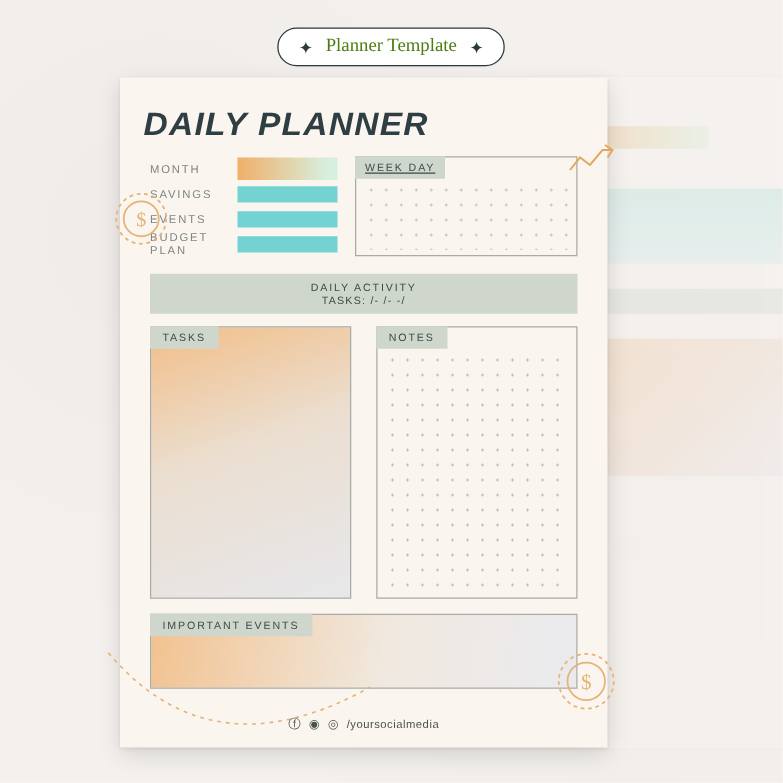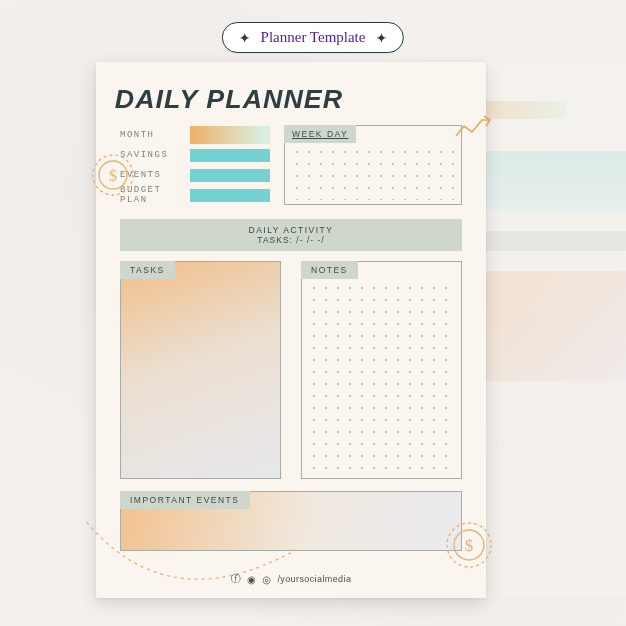--- a/index.html
+++ b/index.html
@@ -45,21 +45,21 @@
     align-items: center;
     gap: 10px;
     background: #fff;
     border: 1.5px solid #2a3a3d;
     border-radius: 22px;
     padding: 6px 16px;
     box-shadow: 0 1px 0 rgba(0,0,0,0.04);
     z-index: 5;
   }
   .badge-wrap .spark { color:#2a3a3d; font-size:14px; }
-  .badge-wrap .lab { font-family: Georgia, 'Times New Roman', serif; font-size:15px; color:#4c1d95; }
+  .badge-wrap .lab { font-family: Georgia, 'Times New Roman', serif; font-size:15px; color:#4d7c0f; }
 
   
   .sheet {
     position: absolute;
     left: 96px;
     top: 62px;
     width: 390px;
     height: 536px;
     background: #faf5ef;
     box-shadow: 0 6px 18px rgba(0,0,0,0.12), 0 1px 3px rgba(0,0,0,0.08);
@@ -79,21 +79,21 @@
   }
 
   .toprow { display:flex; gap:14px; }
   .left-labels { width: 150px; font-size:9px; letter-spacing:1.5px; color:#7d8582; }
   .left-labels .lrow { display:flex; align-items:center; height:20px; gap:8px; }
   .left-labels .lrow .swatch { flex:1; height:13px; }
   .lrow.month .swatch { height:18px; background: linear-gradient(90deg,#f0af68 0%, #d7efde 90%); }
   .lrow.savings .swatch { background:#74d2d3; }
   .lrow.debts .swatch { background:#74d2d3; }
   .lrow.budget .swatch { background:#74d2d3; }
-  .left-labels .lab { width:62px;font-family:Liberation Mono, monospace; }
+  .left-labels .lab { width:62px; }
 
   .weekday {
     flex:1;
     border:1px solid #a7aca6;
     position:relative;
   }
   .weekday .wh {
     position:absolute; top:-1px; left:-1px;
     background:#cfd7cc;
     font-size:8.5px; letter-spacing:1.5px;

